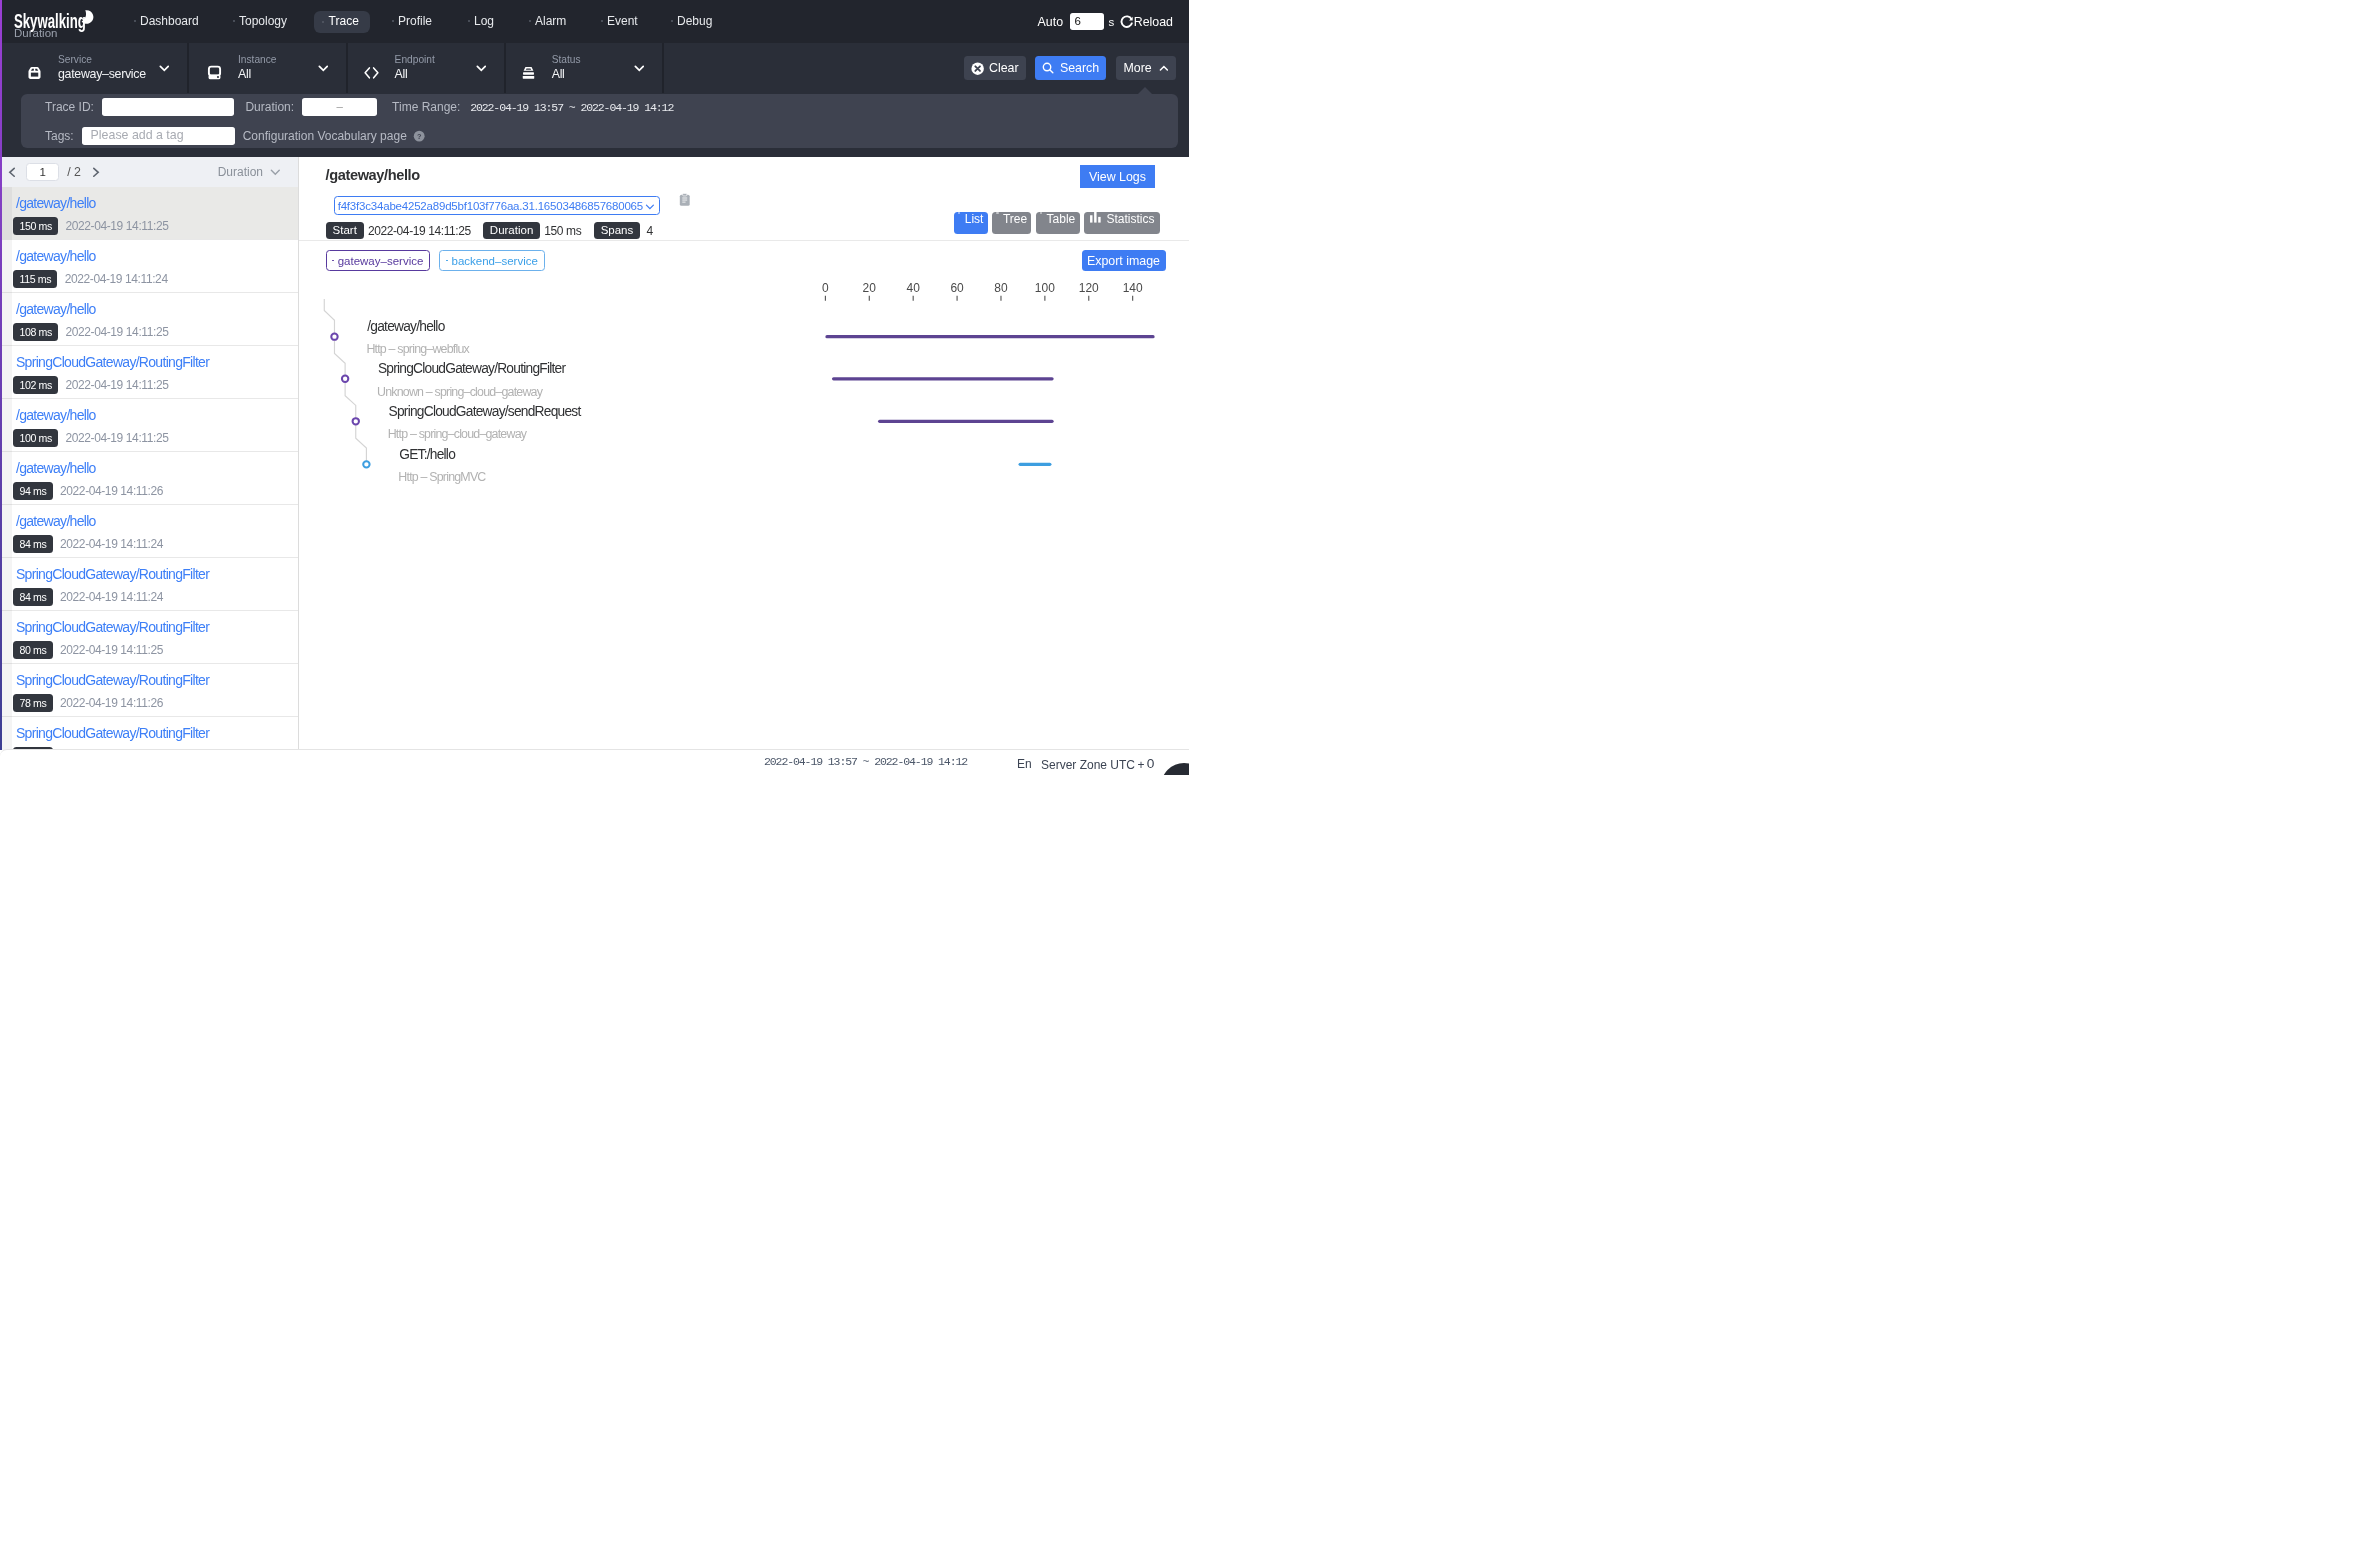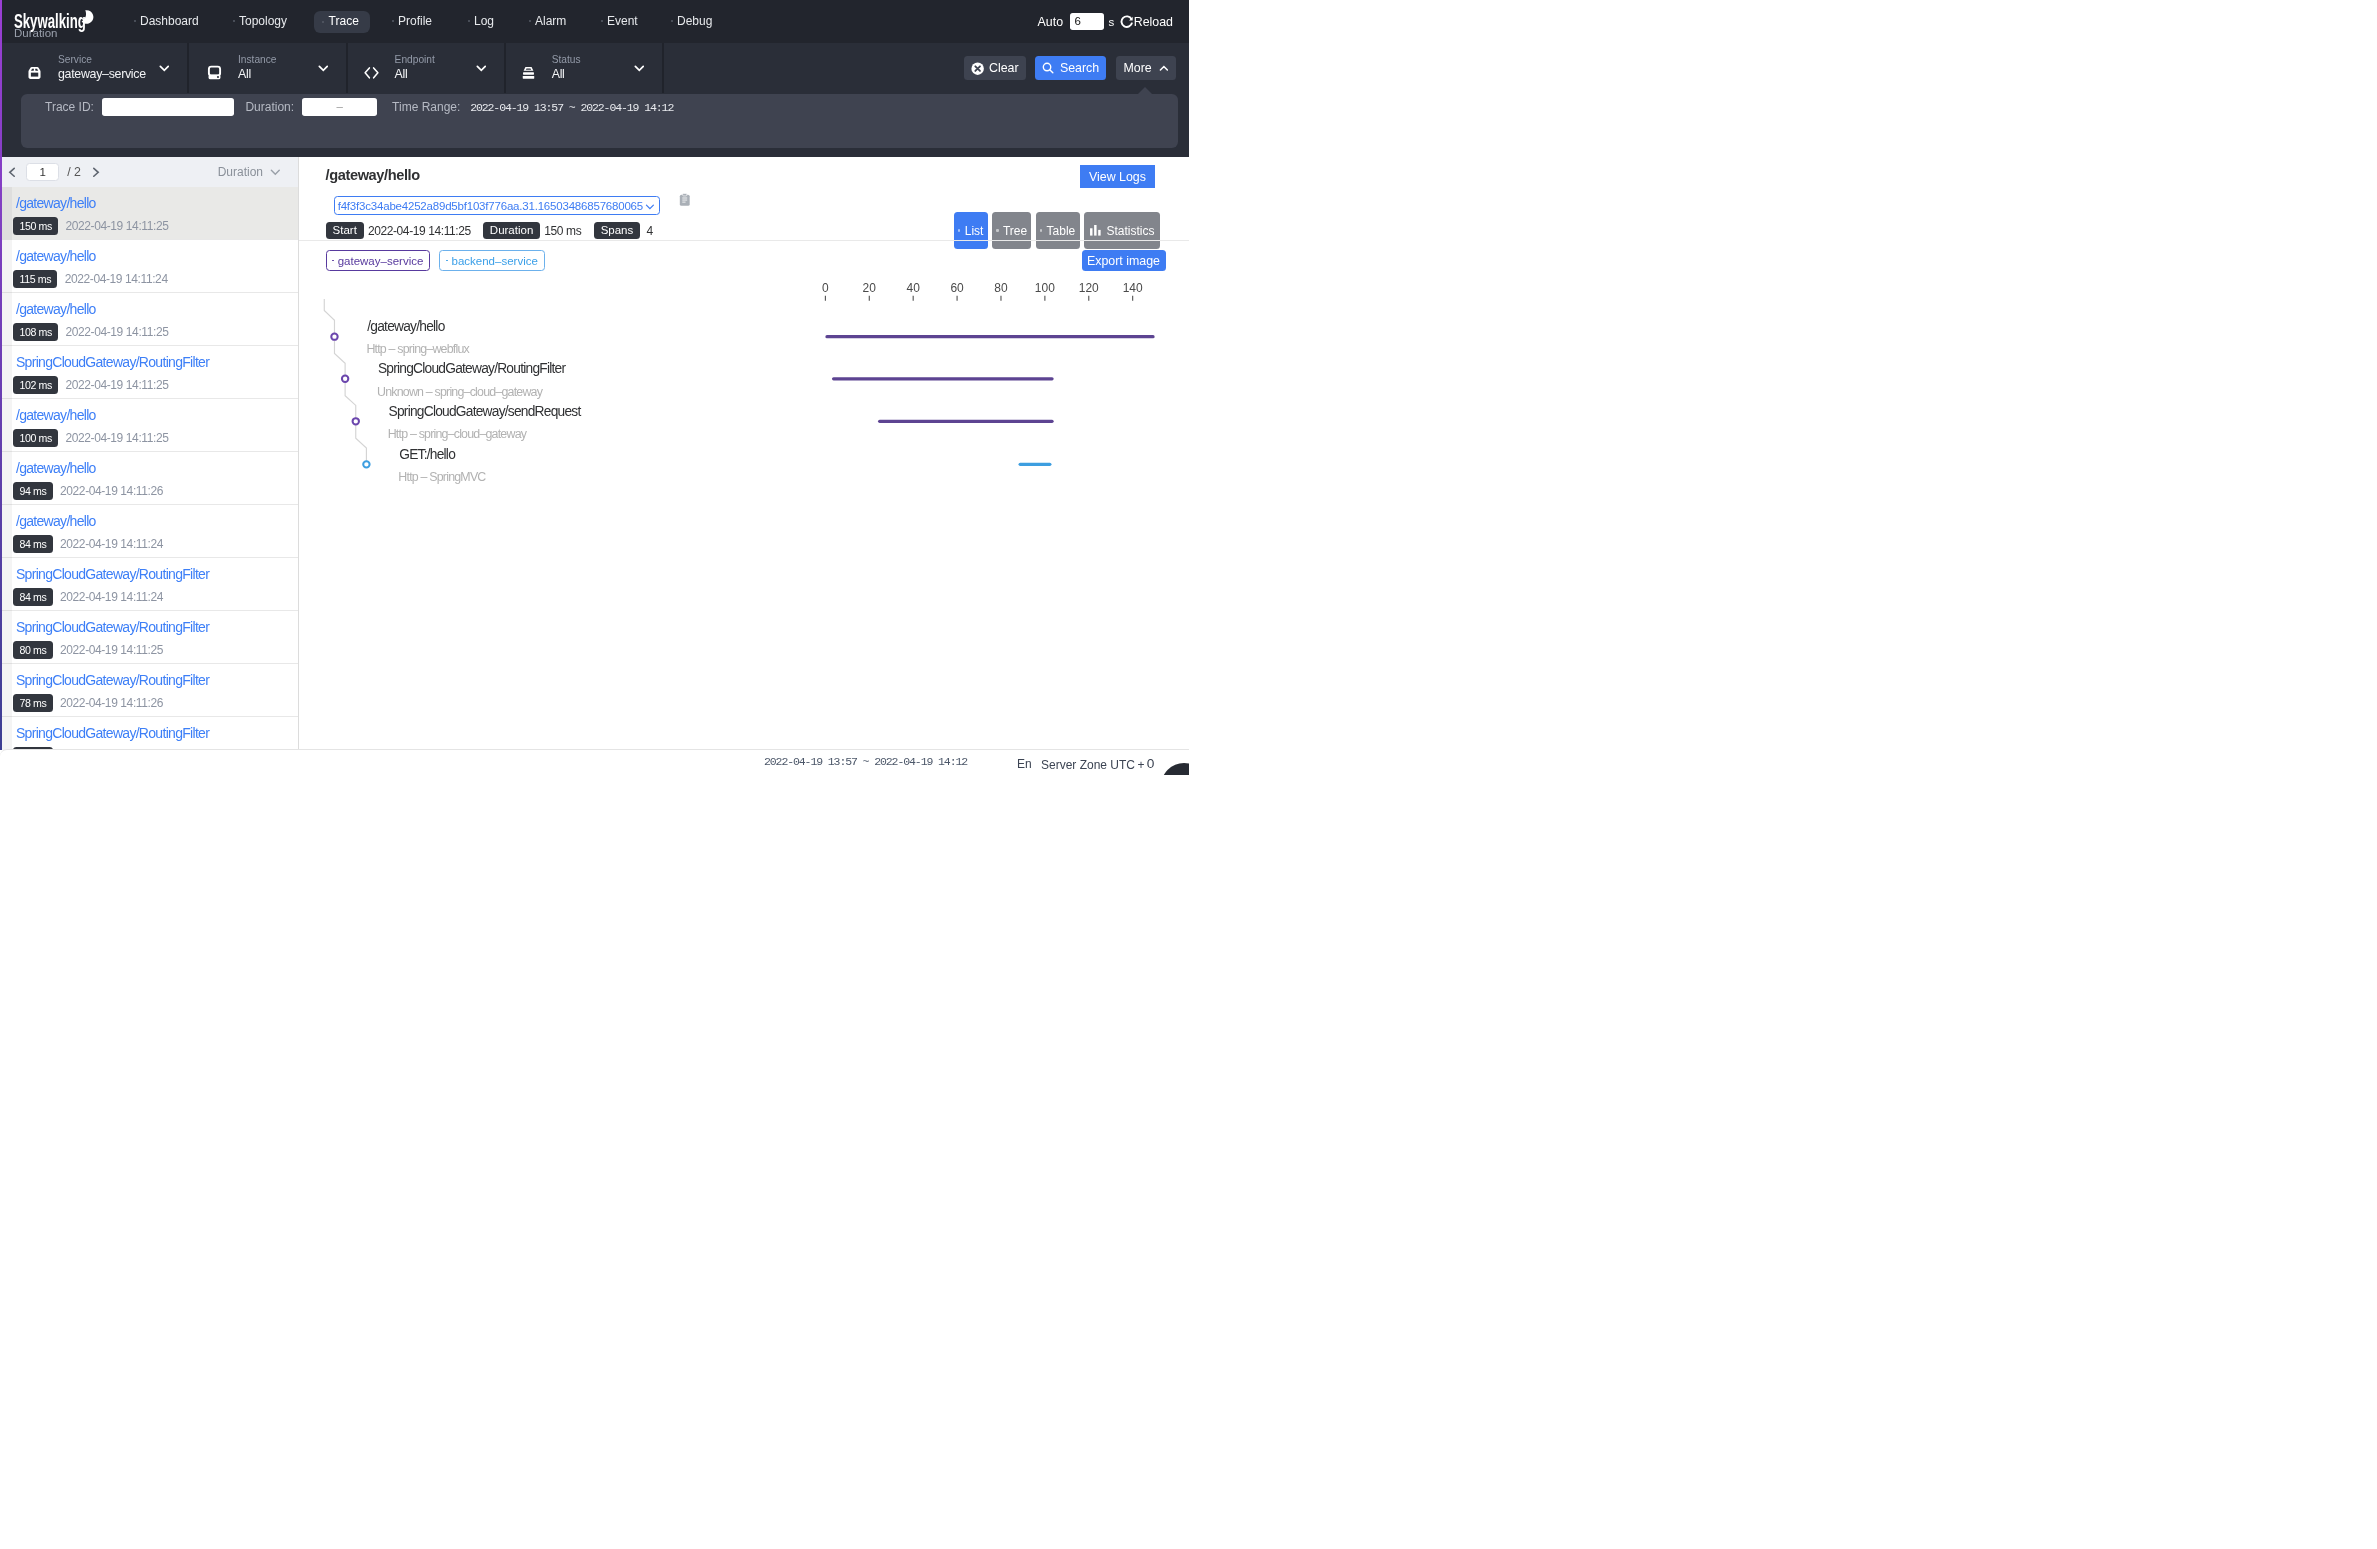--- a/index.html
+++ b/index.html
@@ -60,21 +60,21 @@
 .detail { flex:1; position:relative; background:#fff; }
 .dethead { padding:8.9px 0 0 26.6px; }
 .h1row { font-size:14.6px; font-weight:bold; letter-spacing:-0.4px; color:#303133; line-height:19.5px; }
 .selbox { position:relative; margin-top:11px; margin-left:8.9px; width:326px; height:18.6px; border:0.9px solid #3e7cf3; border-radius:3.5px; color:#3e7cf3; font-size:11.5px; letter-spacing:-0.2px; display:flex; align-items:center; padding:0 14px 0 2.2px; overflow:hidden; }
 .selbox .tid { white-space:nowrap; }
 .clip { position:absolute; left:380px; top:36px; width:11.5px; height:13.3px; }
 .brow { display:flex; align-items:center; margin-top:7px; font-size:12px; letter-spacing:-0.4px; color:#303133; }
 .brow .badge { font-size:11.5px; letter-spacing:0; padding:0 7px; height:17.3px; line-height:17.3px; }
 .viewlogs { position:absolute; right:34px; top:8.4px; width:75px; height:23px; background:#3e7cf3; color:#fff; font-size:12.4px; border-radius:0; display:flex; align-items:center; justify-content:center; }
 .vswitch { position:absolute; right:29px; top:55px; display:flex; }
-.vbtn { height:37px; border-radius:3.5px; color:#fff; font-size:12px; display:flex; align-items:center; justify-content:center; margin-left:4.4px; background:#82858c; }
+.vbtn { height:22px; border-radius:3.5px; color:#fff; font-size:12px; display:flex; justify-content:center; margin-left:4.4px; background:#82858c; }
 .vbtn.on { background:#3e7cf3; }
 .vbtn .bdot { width:2.2px; height:2.2px; border-radius:50%; background:rgba(255,255,255,0.55); margin-right:4.4px; }
 .chip .cdot { width:1.8px; height:1.8px; border-radius:50%; margin-right:3.5px; }
 .hline { position:absolute; left:0; right:0; top:83px; height:0.9px; background:#e9e9e9; }
 .chips { position:absolute; left:26.6px; top:93px; display:flex; }
 .chip { height:21px; border-radius:3.5px; font-size:11.5px; display:flex; align-items:center; padding:0 5.8px; margin-right:9.3px; border:0.9px solid; }
 .chip.p { color:#583a9e; border-color:#583a9e; }
 .chip.b { color:#3a9fe8; border-color:#6cb1ec; }
 .exportbtn { position:absolute; right:23.5px; top:93px; width:84px; height:21px; background:#3e7cf3; color:#fff; font-size:12.4px; border-radius:3.5px; display:flex; align-items:center; justify-content:center; }
 .chartzone { position:absolute; left:0; top:0; width:100%; height:100%; }
@@ -183,20 +183,29 @@
 <div class="advzone">
   <div class="advcard">
     <div class="notch"></div>
     <div class="row1">
       <span style="margin-left:24px;">Trace ID:</span>
       <div class="winput" style="width:132px; margin-left:8px;"></div>
       <span style="margin-left:11.5px;">Duration:</span>
       <div class="winput" style="width:75px; margin-left:8px; color:#999; text-align:center; font-size:11.5px; line-height:17.7px;">–</div>
       <span style="margin-left:15px;">Time Range:</span>
       <span class="mono" style="color:#e8eaee; margin-left:9.8px; font-size:11.5px; letter-spacing:-1.1px;">2022-04-19 13:57 ~ 2022-04-19 14:12</span>
+    </div>
+    <div class="row2">
+      <span style="margin-left:24px;">Tags:</span>
+      <div class="winput" style="width:153px; margin-left:8px; color:#a8abb2; font-size:12.4px; line-height:17.7px; padding-left:8.9px;">Please add a tag</div>
+      <span style="margin-left:8px;">Configuration Vocabulary page</span>
+      <svg class="qcirc" style="margin-left:6.2px;font-size:13.5px" viewBox="0 0 16 16">
+          <circle cx="8" cy="8" r="7" fill="#8d929c"></circle>
+          <text x="8" y="11.4" text-anchor="middle" font-size="9.5" fill="#3f4350" font-weight="bold">?</text>
+        </svg>
     </div>
   </div>
 </div>
 
 <div class="main">
   <div class="tracelist">
     <div class="pgbar">
       <svg width="8" height="10.6" viewBox="0 0 9 12" style="margin-left:8px;">
           <path d="M7 1.5 L2 6 L7 10.5" fill="none" stroke="#5f6670" stroke-width="1.8" stroke-linecap="round"></path>
         </svg>

